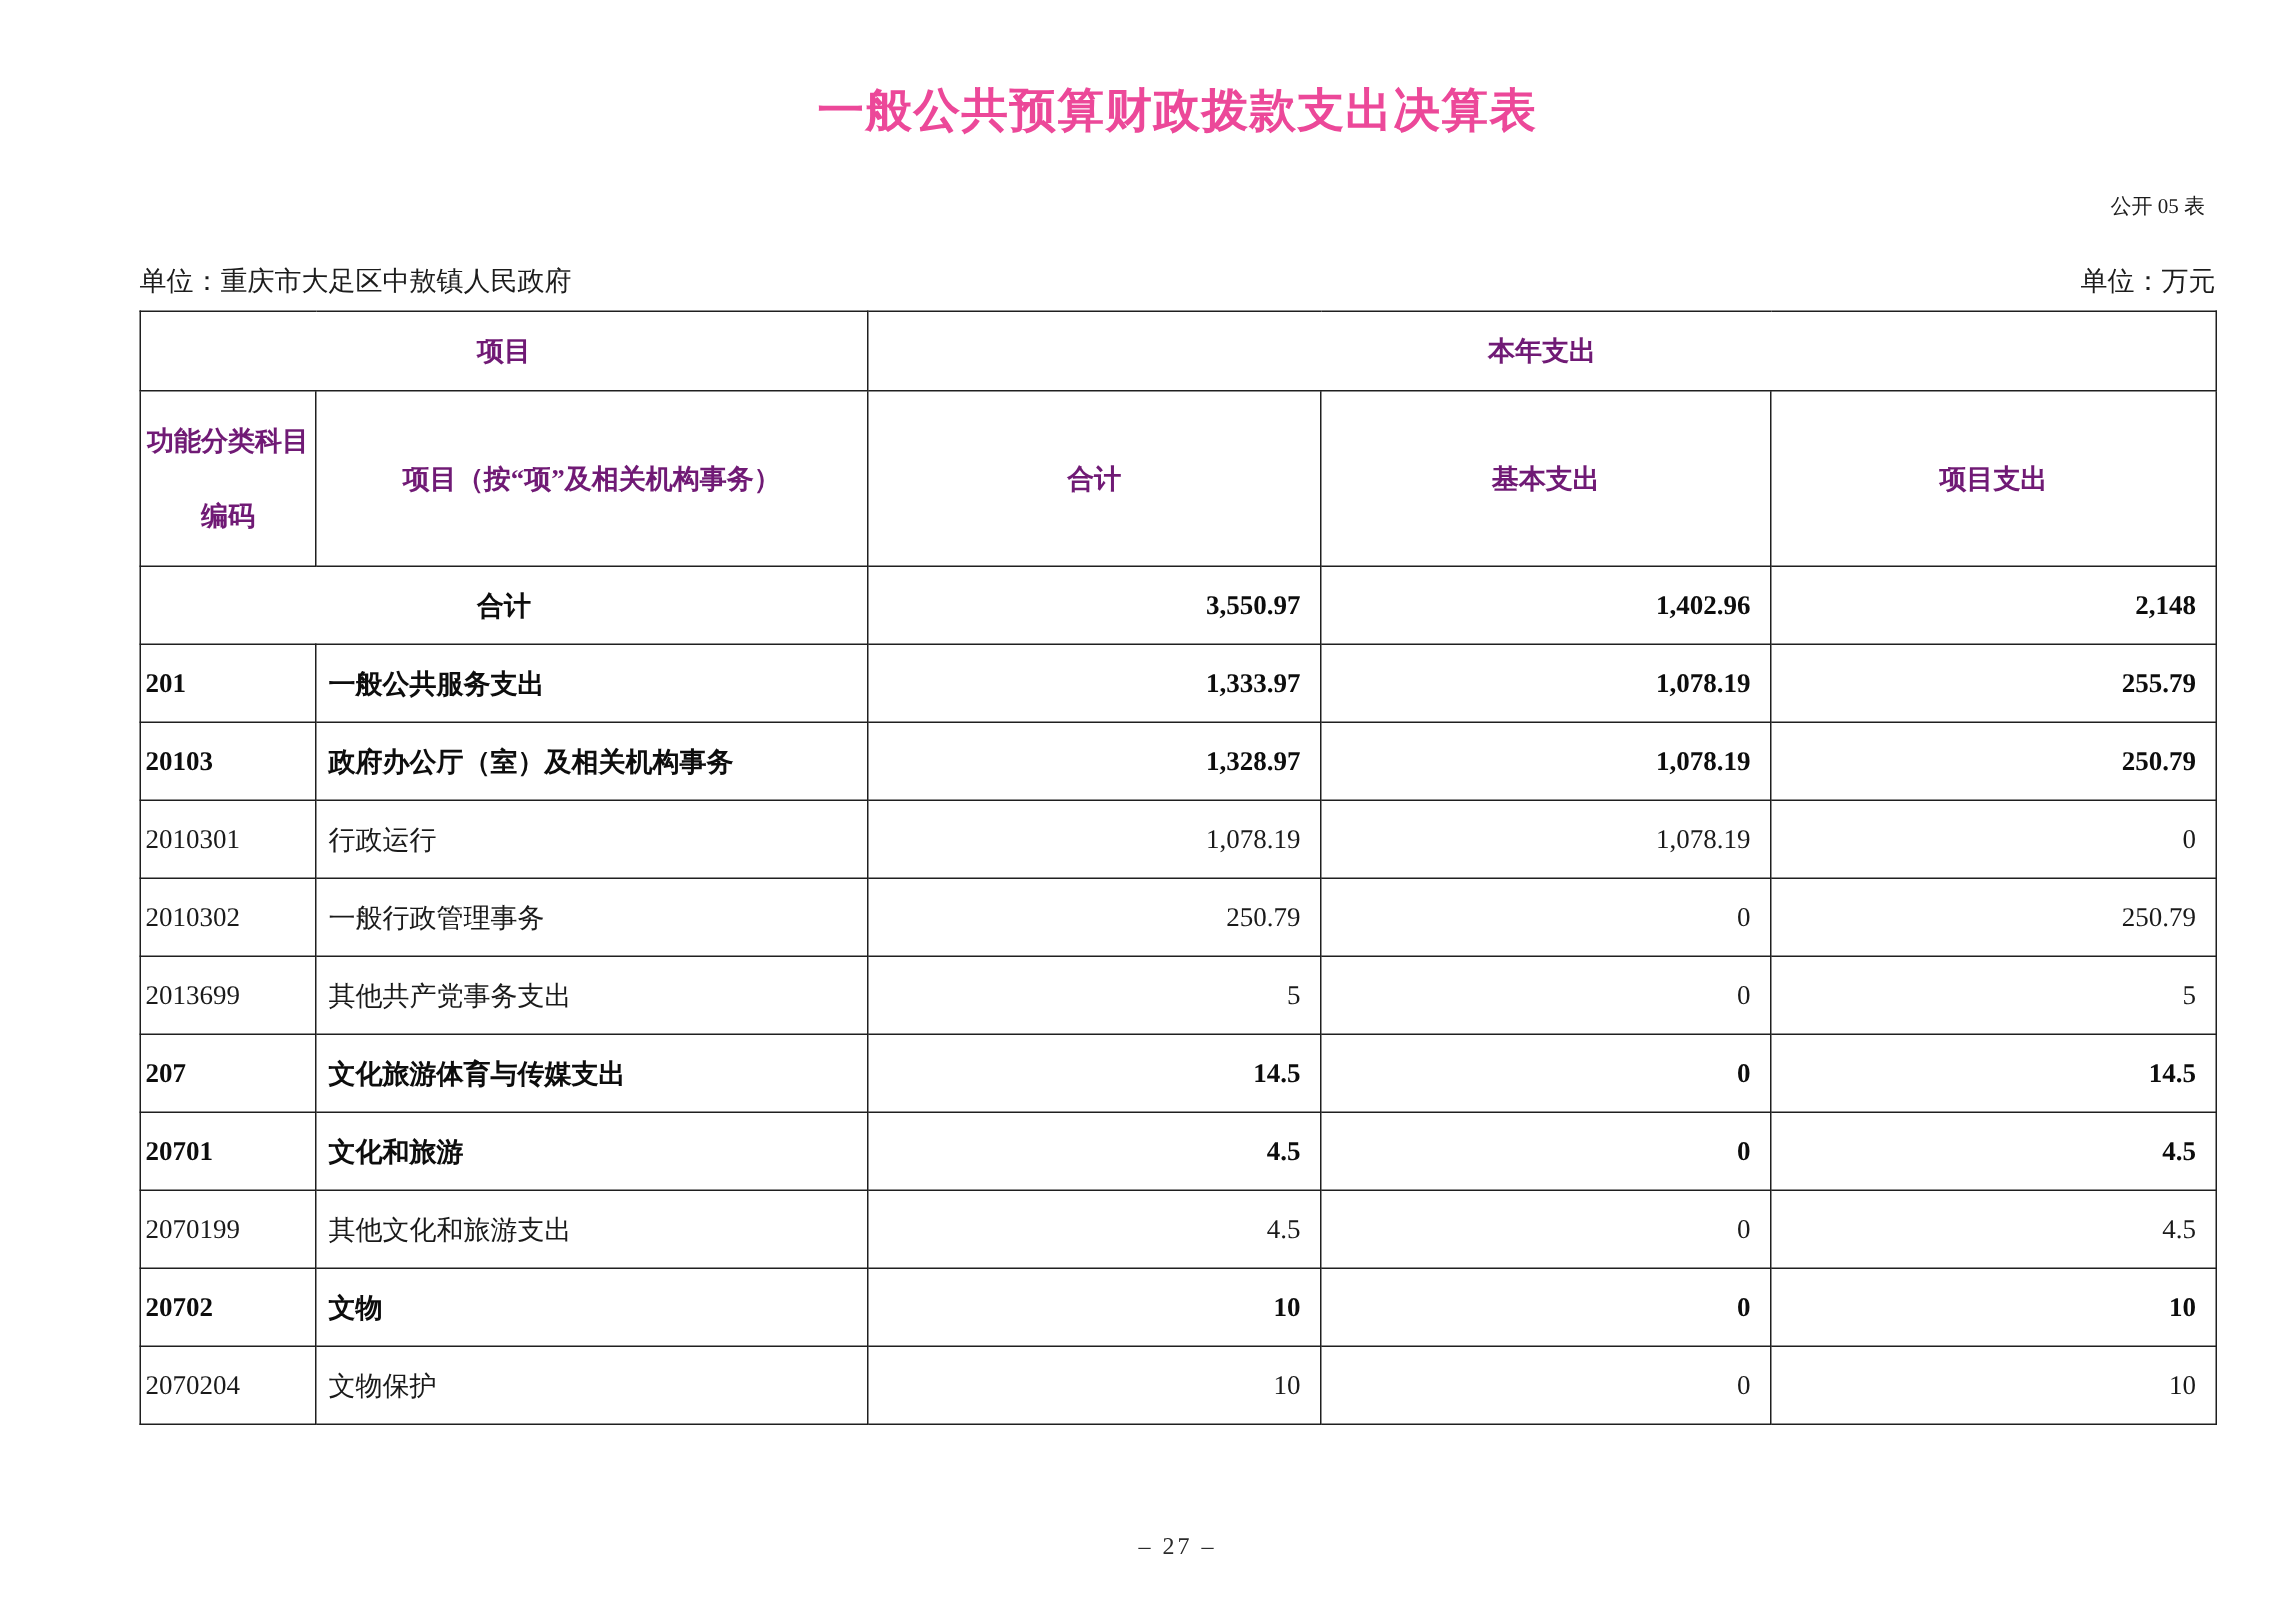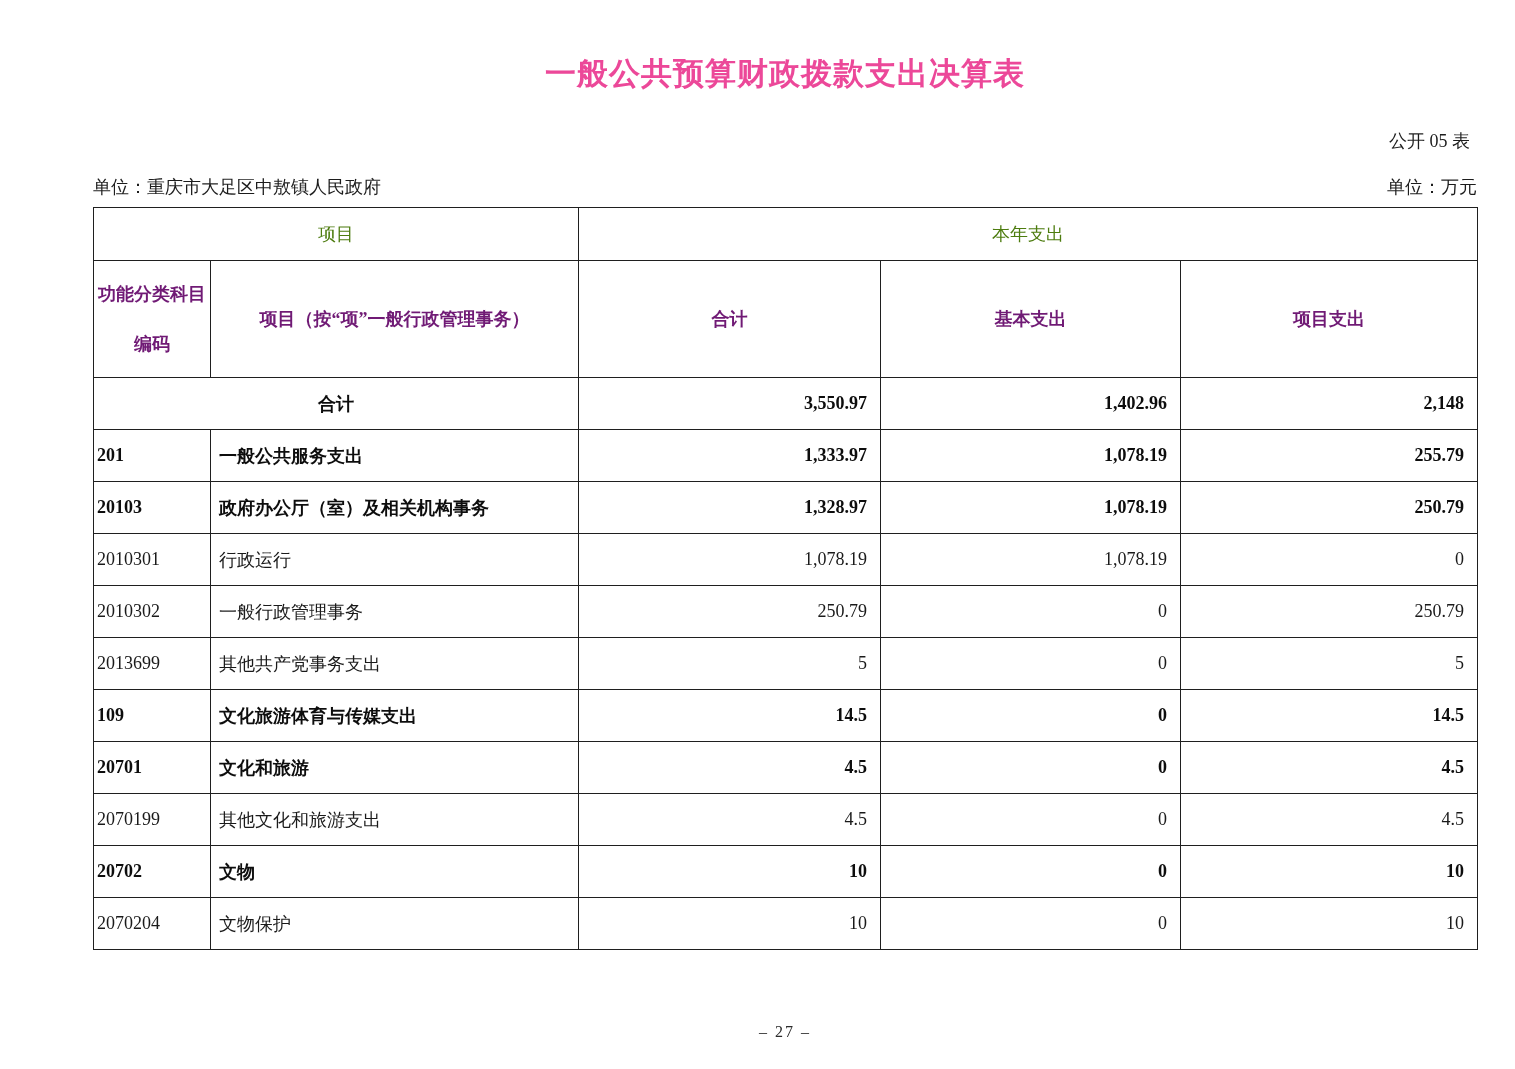--- a/index.html
+++ b/index.html
@@ -20,21 +20,21 @@
     text-align: center;
     font-size: 31px;
     font-weight: bold;
     letter-spacing: 1px;
     color: #ec4899;
   }
   .table-label {
     position: absolute;
     right: 45px;
     top: 129px;
-    font-size: 18px;
+    font-size: 14px;
     color: #1c1c1c;
   }
   .unit-row {
     position: absolute;
     left: 93px;
     width: 1384px;
     top: 175px;
     display: flex;
     justify-content: space-between;
     font-size: 18px;
@@ -50,21 +50,21 @@
     table-layout: fixed;
   }
   table.budget td, table.budget th {
     border: 1px solid #1f1f1f;
     font-size: 18px;
     font-weight: normal;
     color: #1a1a1a;
     overflow: hidden;
     white-space: nowrap;
   }
-  tr.hdr1 th { height: 53px; font-weight: normal; color: #4d7c0f; }
+  tr.hdr1 th { height: 53px; font-weight: bold; color: #701a75; }
   tr.hdr2 th { height: 117px; text-align: center; vertical-align: middle; font-weight: bold; color: #701a75; }
   .code-header-line { line-height: 50px; }
   tr.data-row td { height: 52px; vertical-align: middle; }
   td.cell-code { text-align: left; padding-left: 3px; color: #2b2b2b; }
   td.cell-item { text-align: left; padding-left: 8px; color: #2b2b2b; }
   td.num { text-align: right; padding-right: 13px; color: #2b2b2b; }
   tr.bold-row td { font-weight: bold; color: #0d0d0d; }
   tr.merged-row td.cell-item { text-align: center; padding-left: 0; }
   .page-footer {
     position: absolute;
@@ -100,21 +100,21 @@
   <thead>
     <tr class="hdr1">
       <th colspan="2">项目</th>
       <th colspan="3">本年支出</th>
     </tr>
     <tr class="hdr2">
       <th>
         <div class="code-header-line">功能分类科目</div>
         <div class="code-header-line">编码</div>
       </th>
-      <th>项目（按“项”一般行政管理事务）</th>
+      <th>项目（按“项”及相关机构事务）</th>
       <th>合计</th>
       <th>基本支出</th>
       <th>项目支出</th>
     </tr>
   </thead>
   <tbody>
       <tr class="data-row bold-row merged-row">
 
     <td class="cell-item" colspan="2">合计</td>
     <td class="num">3,550.97</td>
@@ -150,21 +150,21 @@
     <td class="num">250.79</td>
   </tr>
       <tr class="data-row">
     <td class="cell-code">2013699</td>
     <td class="cell-item">其他共产党事务支出</td>
     <td class="num">5</td>
     <td class="num">0</td>
     <td class="num">5</td>
   </tr>
       <tr class="data-row bold-row">
-    <td class="cell-code">109</td>
+    <td class="cell-code">207</td>
     <td class="cell-item">文化旅游体育与传媒支出</td>
     <td class="num">14.5</td>
     <td class="num">0</td>
     <td class="num">14.5</td>
   </tr>
       <tr class="data-row bold-row">
     <td class="cell-code">20701</td>
     <td class="cell-item">文化和旅游</td>
     <td class="num">4.5</td>
     <td class="num">0</td>

